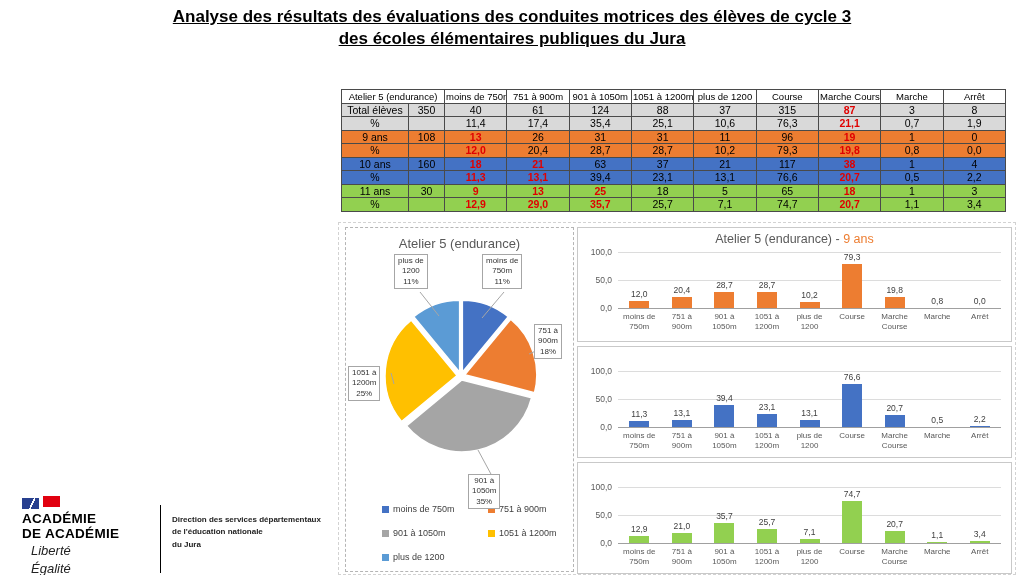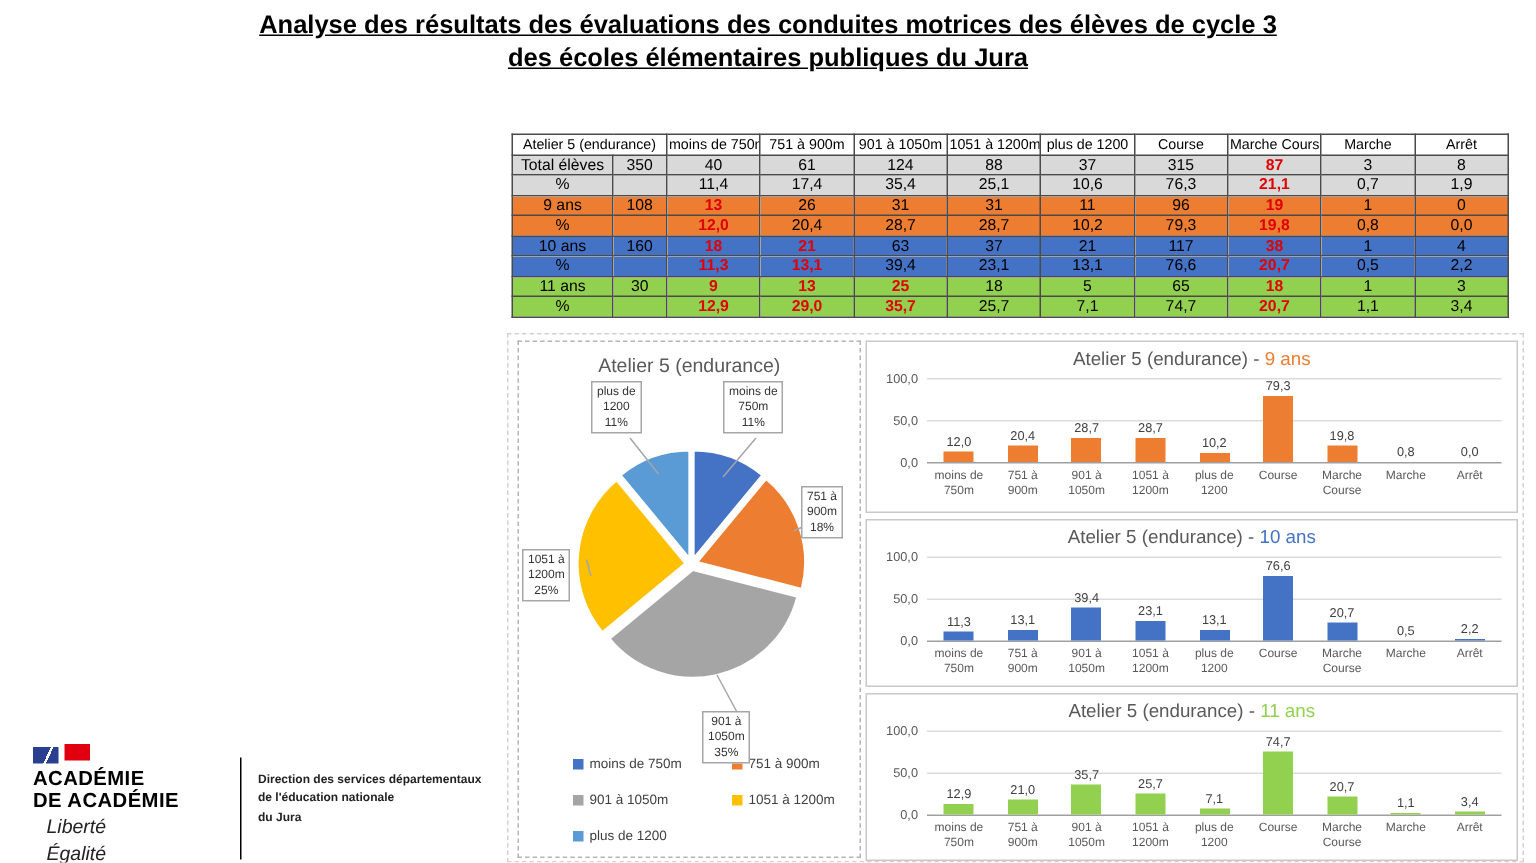--- a/index.html
+++ b/index.html
@@ -329,21 +329,20 @@
       <div class="xlab">plus de
 1200</div>
       <div class="xlab">Course</div>
       <div class="xlab">Marche
 Course</div>
       <div class="xlab">Marche</div>
       <div class="xlab">Arrêt</div>
     </div>
   </div>
 <div class="bar-box" style="top:346px;height:110px">
-  <div class="bc-title"><span>Atelier 5 (endurance) - </span><span class="bc-suffix" style="color: rgb(68, 114, 196);">10 ans</span></div>
 <div class="ylab" style="top: 19px;">100,0</div>
     <div class="ylab" style="top: 47px;">50,0</div>
     <div class="ylab" style="top: 75px;">0,0</div>
     <div class="bc-plot">
       <div class="gridline" style="top: 0px;"></div>
       <div class="gridline" style="top: 28px;"></div>
       <div class="gridline axisline" style="top: 56px;"></div>
       <div class="slots">
         <div class="slot">
           <div class="bar" style="height: 6px; background: rgb(68, 114, 196);"></div>
@@ -395,21 +394,20 @@
       <div class="xlab">plus de
 1200</div>
       <div class="xlab">Course</div>
       <div class="xlab">Marche
 Course</div>
       <div class="xlab">Marche</div>
       <div class="xlab">Arrêt</div>
     </div>
   </div>
 <div class="bar-box" style="top:462px;height:110px">
-  <div class="bc-title"><span>Atelier 5 (endurance) - </span><span class="bc-suffix" style="color: rgb(146, 208, 80);">11 ans</span></div>
 <div class="ylab" style="top: 19px;">100,0</div>
     <div class="ylab" style="top: 47px;">50,0</div>
     <div class="ylab" style="top: 75px;">0,0</div>
     <div class="bc-plot">
       <div class="gridline" style="top: 0px;"></div>
       <div class="gridline" style="top: 28px;"></div>
       <div class="gridline axisline" style="top: 56px;"></div>
       <div class="slots">
         <div class="slot">
           <div class="bar" style="height: 7px; background: rgb(146, 208, 80);"></div>

